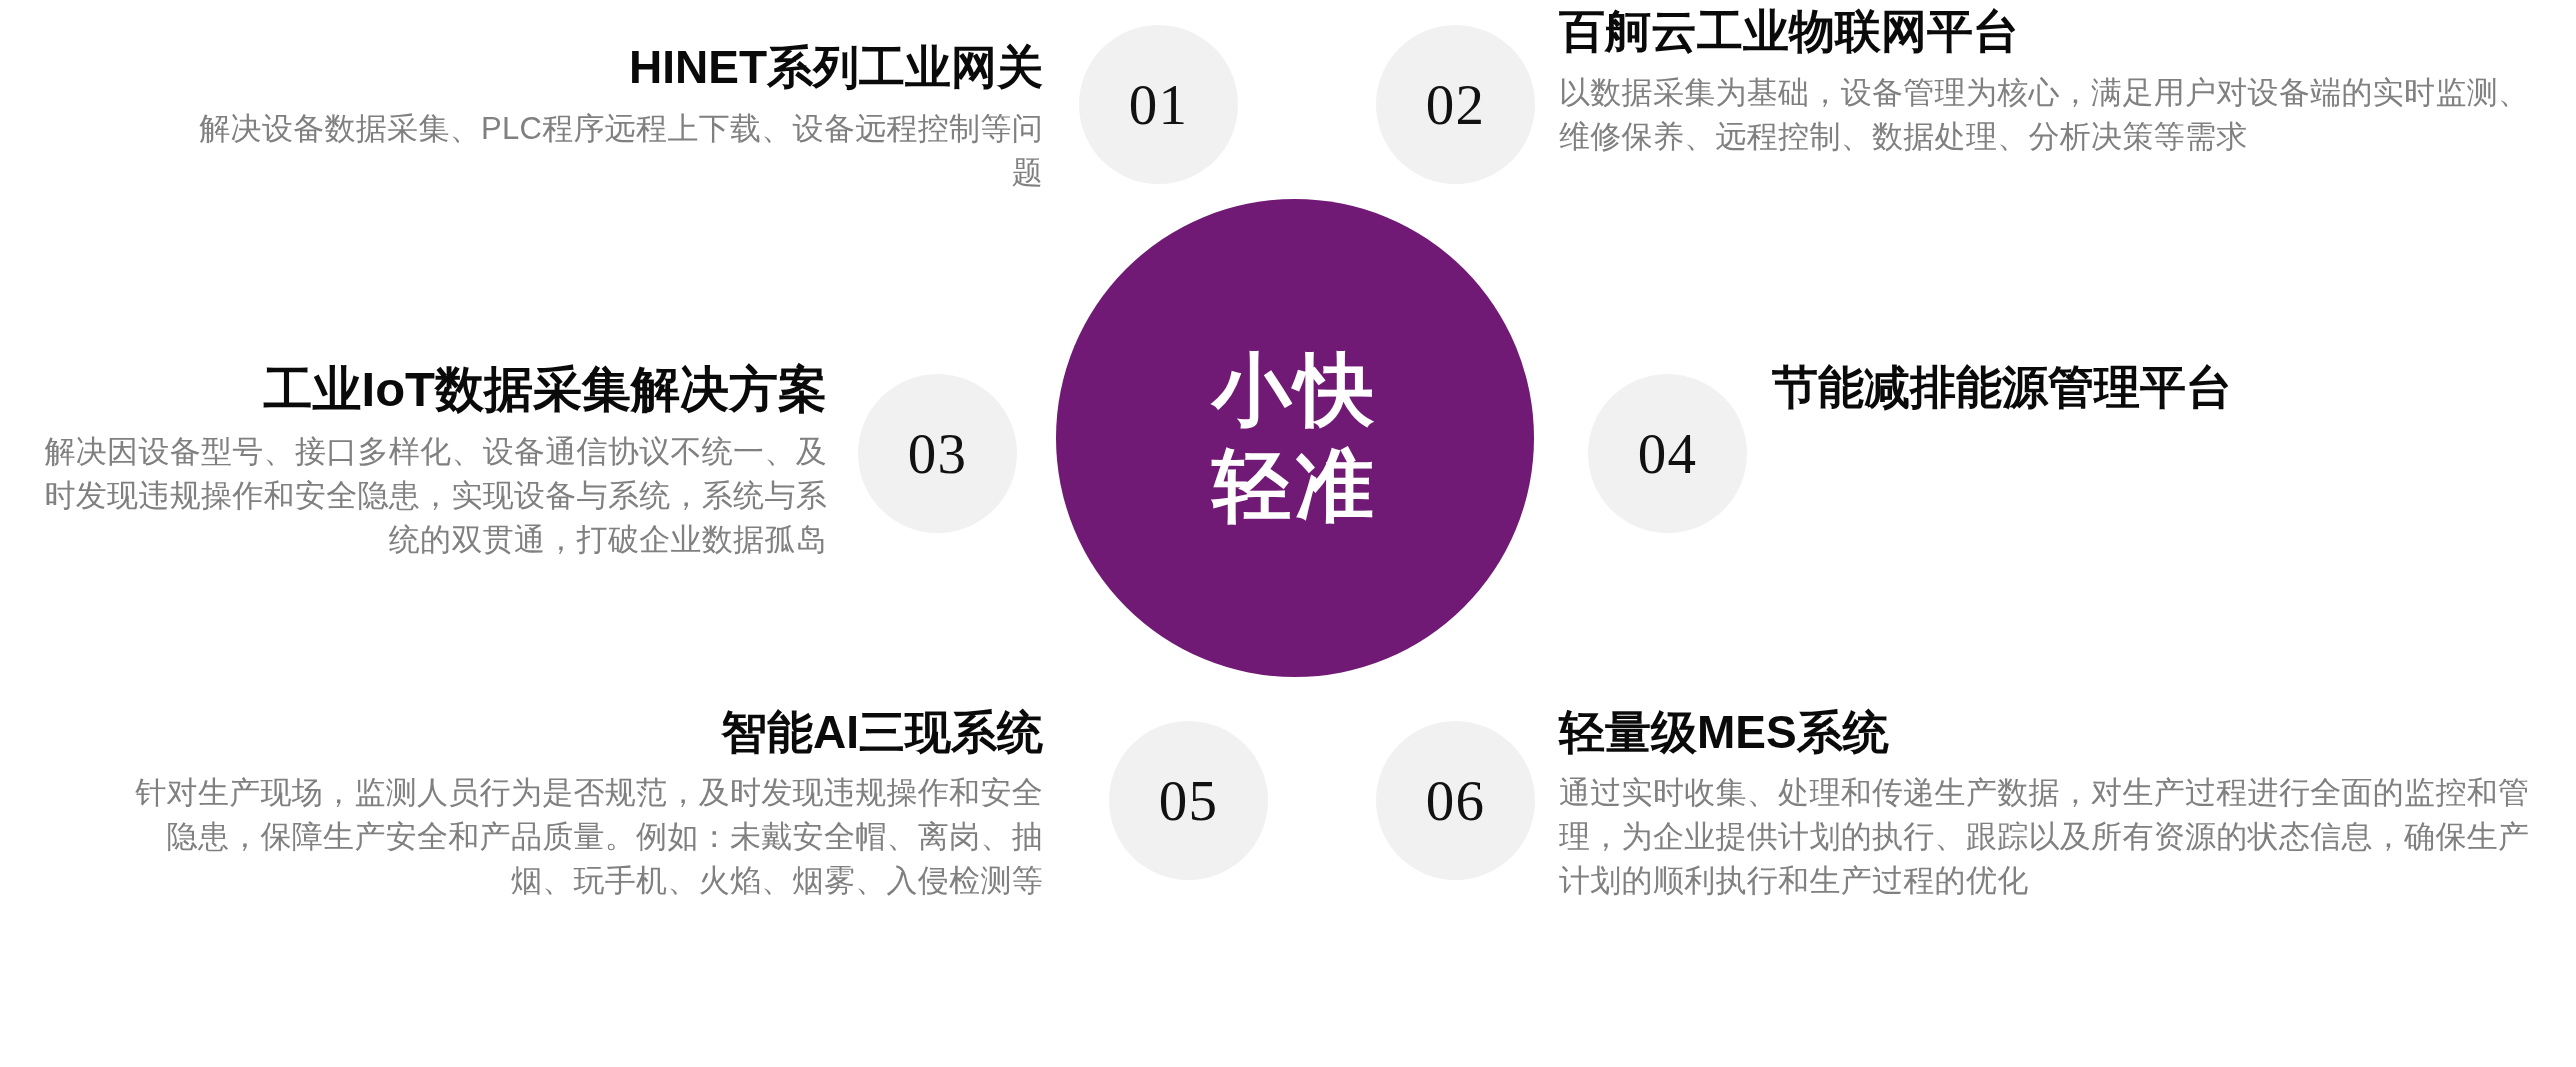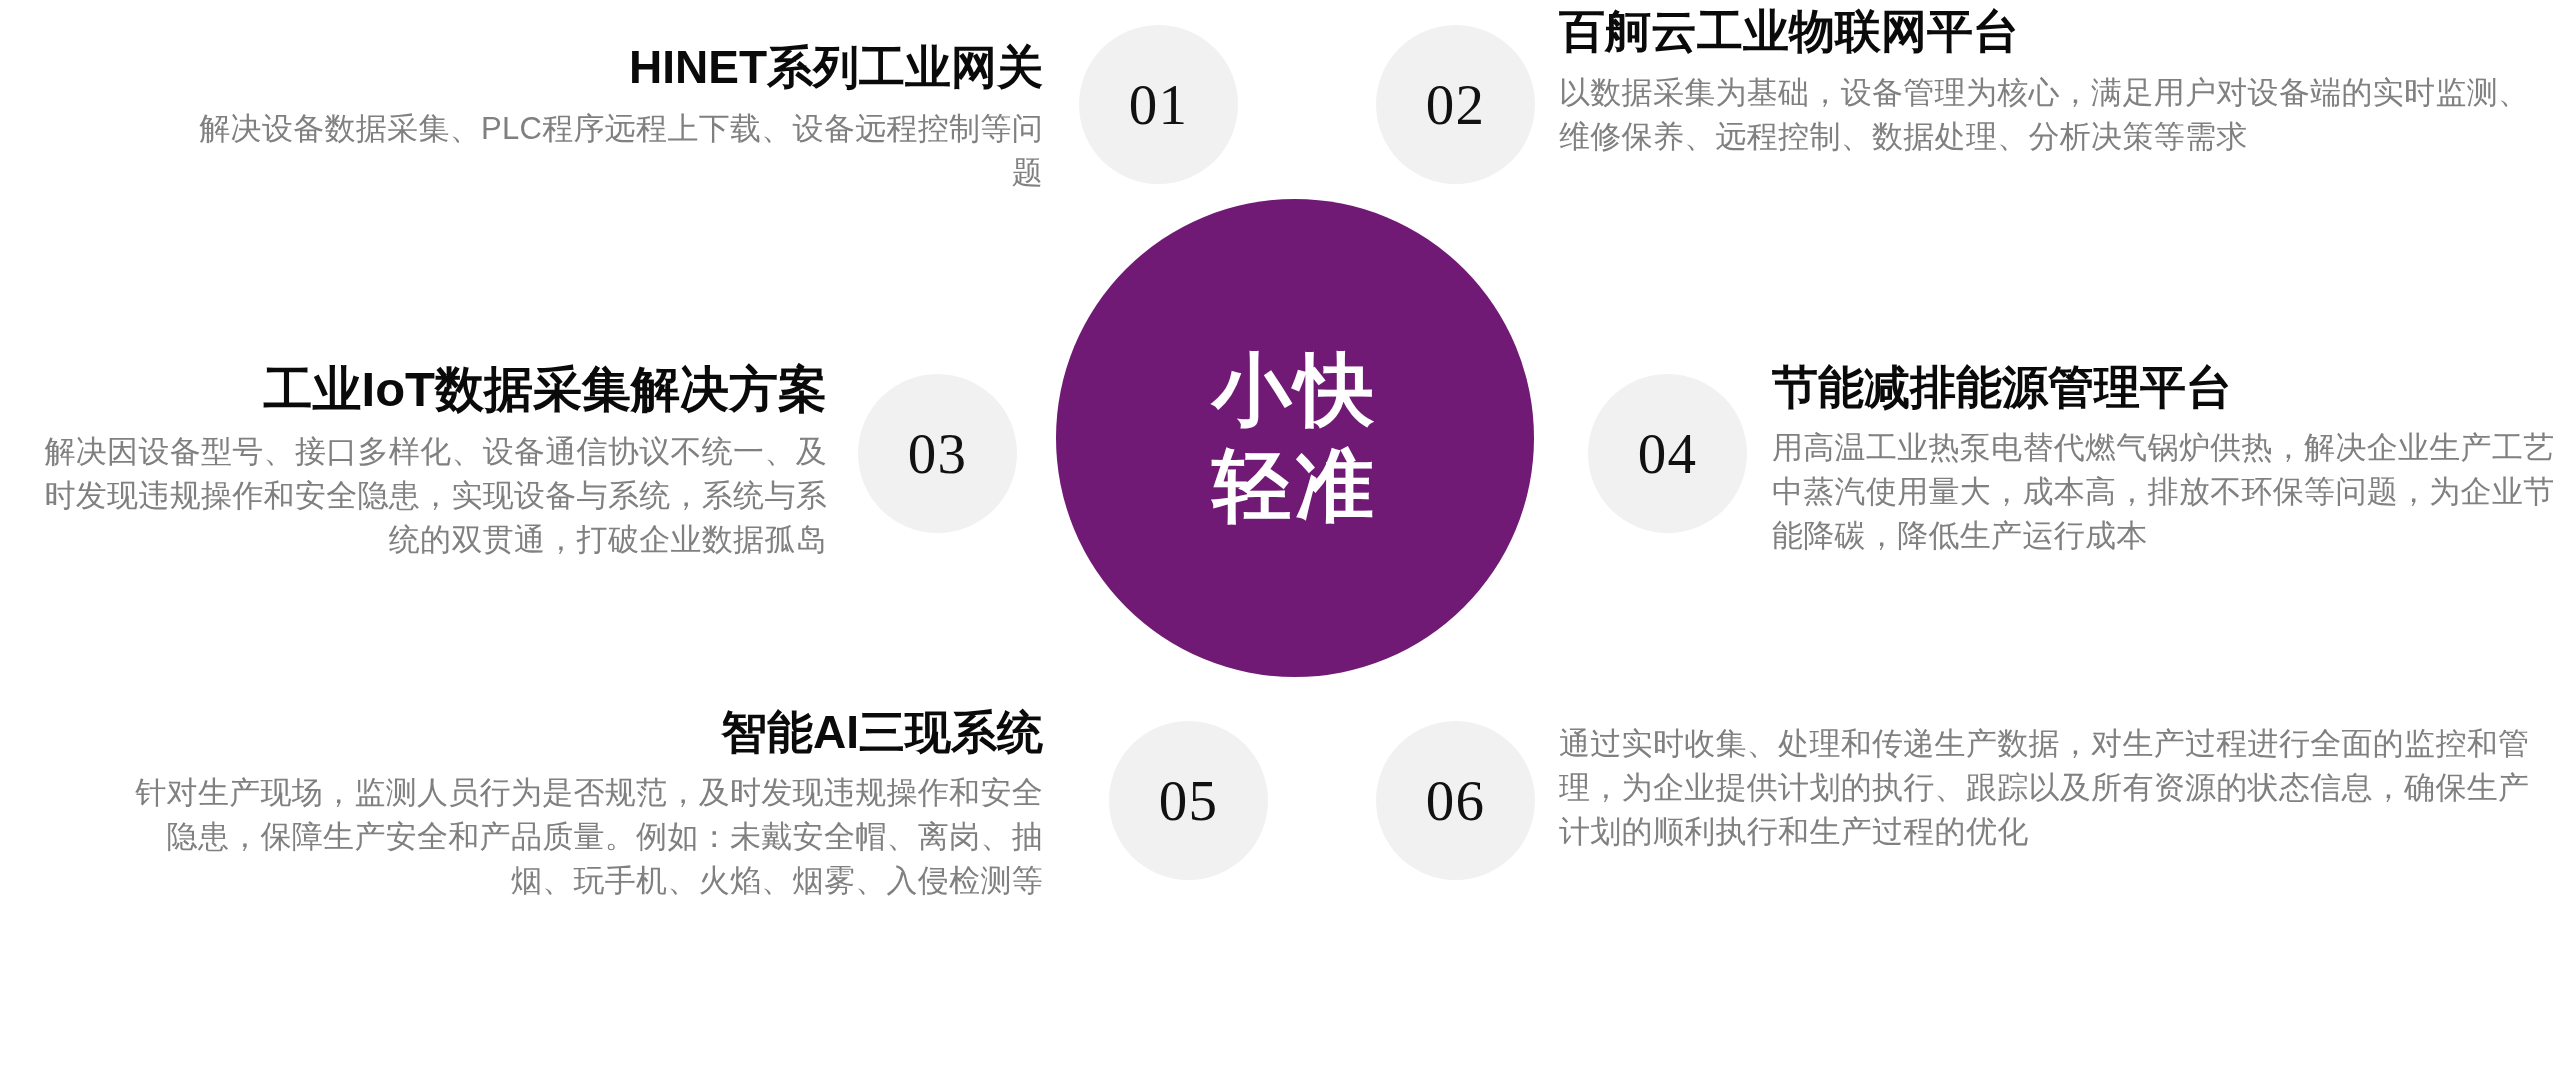--- a/index.html
+++ b/index.html
@@ -146,26 +146,26 @@
     <div class="desc">以数据采集为基础，设备管理为核心，满足用户对设备端的实时监测、维修保养、远程控制、数据处理、分析决策等需求</div>
   </div>
 
   <div class="block left b03">
     <div class="title">工业IoT数据采集解决方案</div>
     <div class="desc">解决因设备型号、接口多样化、设备通信协议不统一、及时发现违规操作和安全隐患，实现设备与系统，系统与系统的双贯通，打破企业数据孤岛</div>
   </div>
 
   <div class="block right b04">
     <div class="title">节能减排能源管理平台</div>
-    <div class="desc">用高温工业热泵电替代燃气锅炉供热，解决企业生产工艺中蒸汽使用量大，成本高，排放不环保等问题，为企业节能降碳，降低生产运行成本</div>
   </div>
 
   <div class="block left b05">
     <div class="title">智能AI三现系统</div>
     <div class="desc">针对生产现场，监测人员行为是否规范，及时发现违规操作和安全隐患，保障生产安全和产品质量。例如：未戴安全帽、离岗、抽烟、玩手机、火焰、烟雾、入侵检测等</div>
   </div>
 
   <div class="block right b06">
+    <div class="title">轻量级MES系统</div>
     <div class="desc">通过实时收集、处理和传递生产数据，对生产过程进行全面的监控和管理，为企业提供计划的执行、跟踪以及所有资源的状态信息，确保生产计划的顺利执行和生产过程的优化</div>
   </div>
 
 </div>
 
 
 </body></html>

